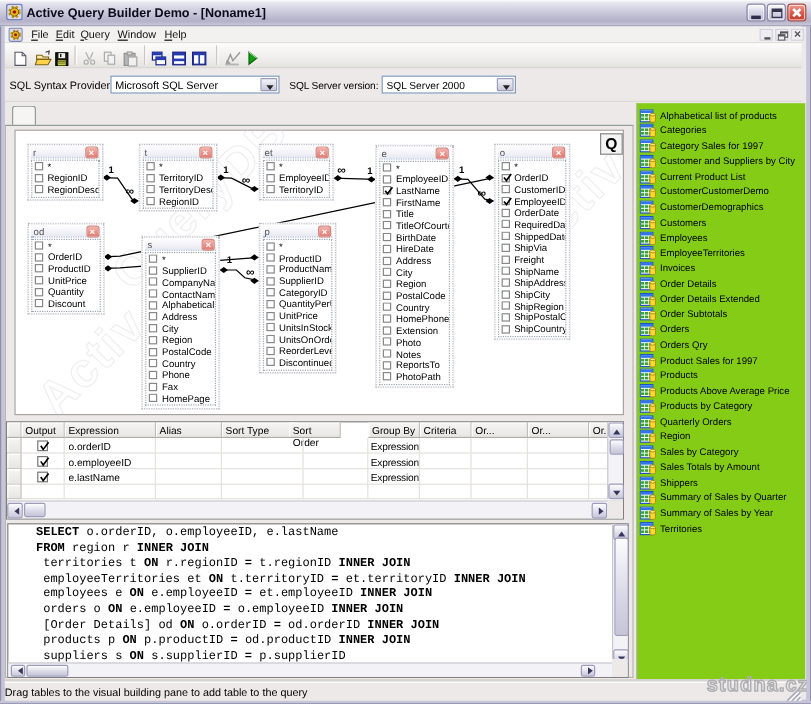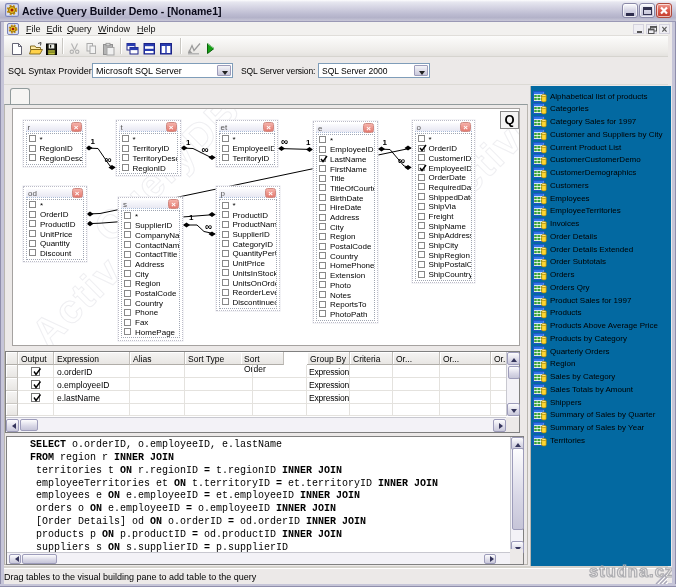--- a/index.html
+++ b/index.html
@@ -29,21 +29,21 @@
 .combo .cv{position:absolute;left:3px;top:2px;white-space:nowrap}
 .combo .cb{position:absolute;right:1px;top:1px;bottom:1px;width:14px;background:linear-gradient(#f4f4f8,#dcdbe8 55%,#c9c8da);border:1px solid #9d9cba;border-radius:1px}
 .combo .cb:after{content:"";position:absolute;left:3.5px;top:5px;border:3.2px solid transparent;border-top:4px solid #222}
 
 #tab{position:absolute;left:10px;top:88px;width:20px;height:17px;background:#f6f5f3;border:1px solid #919b9c;border-bottom:none;border-radius:3px 3px 0 0;font-size:9px;text-align:center;padding-top:15px}
 #tabpage{position:absolute;left:4px;top:104px;width:524px;height:461px;border:1px solid #b9b6b0;border-top:1px solid #919b9c;background:#ece9e8}
 
 #canvas{position:absolute;left:12px;top:108px;width:508px;height:238px;background:#fff;border:1px solid #a5a2a0;overflow:hidden}
 #qbtn{position:absolute;left:500px;top:111px;width:19px;height:18px;background:#f4f4f4;border:1px solid #888;font-size:13px;font-weight:bold;text-align:center;line-height:16px;z-index:30}
 
-#rpanel{position:absolute;left:530px;top:86px;width:141px;height:480px;background:#0369a1;border-left:1px solid #b8b6b1;overflow:hidden}
+#rpanel{position:absolute;left:530px;top:86px;width:141px;height:480px;background:#84cc16;border-left:1px solid #b8b6b1;overflow:hidden}
 .li{position:relative;height:12.75px;font-size:8px;color:#000;white-space:nowrap}
 .li .ic{position:absolute;left:2px;top:0.5px}
 .li .tx{position:absolute;left:19px;top:1.5px}
 
 #grid{position:absolute;left:5px;top:351px;width:515px;height:82px;background:#fff;border:1px solid #808080}
 
 #sql{position:absolute;left:6px;top:436px;width:518px;height:129px;background:#fff;border:1px solid #808080;font-family:"Liberation Mono",monospace;font-size:10px;color:#000}
 
 #sbar{position:absolute;left:0;top:568px;width:668px;height:17px;background:#ece9e8;border-top:1px solid #fff;box-shadow:0 -2px 0 #d4d2cc;font-size:9px;color:#000}
 
@@ -485,21 +485,21 @@
 <div class="fr">
         <span class="cb"></span>
         <span class="nm">CompanyName</span>
       </div>
 <div class="fr">
         <span class="cb"></span>
         <span class="nm">ContactName</span>
       </div>
 <div class="fr">
         <span class="cb"></span>
-        <span class="nm">ContactTitle</span>
+        <span class="nm">Alphabetical</span>
       </div>
 <div class="fr">
         <span class="cb"></span>
         <span class="nm">Address</span>
       </div>
 <div class="fr">
         <span class="cb"></span>
         <span class="nm">City</span>
       </div>
 <div class="fr">

